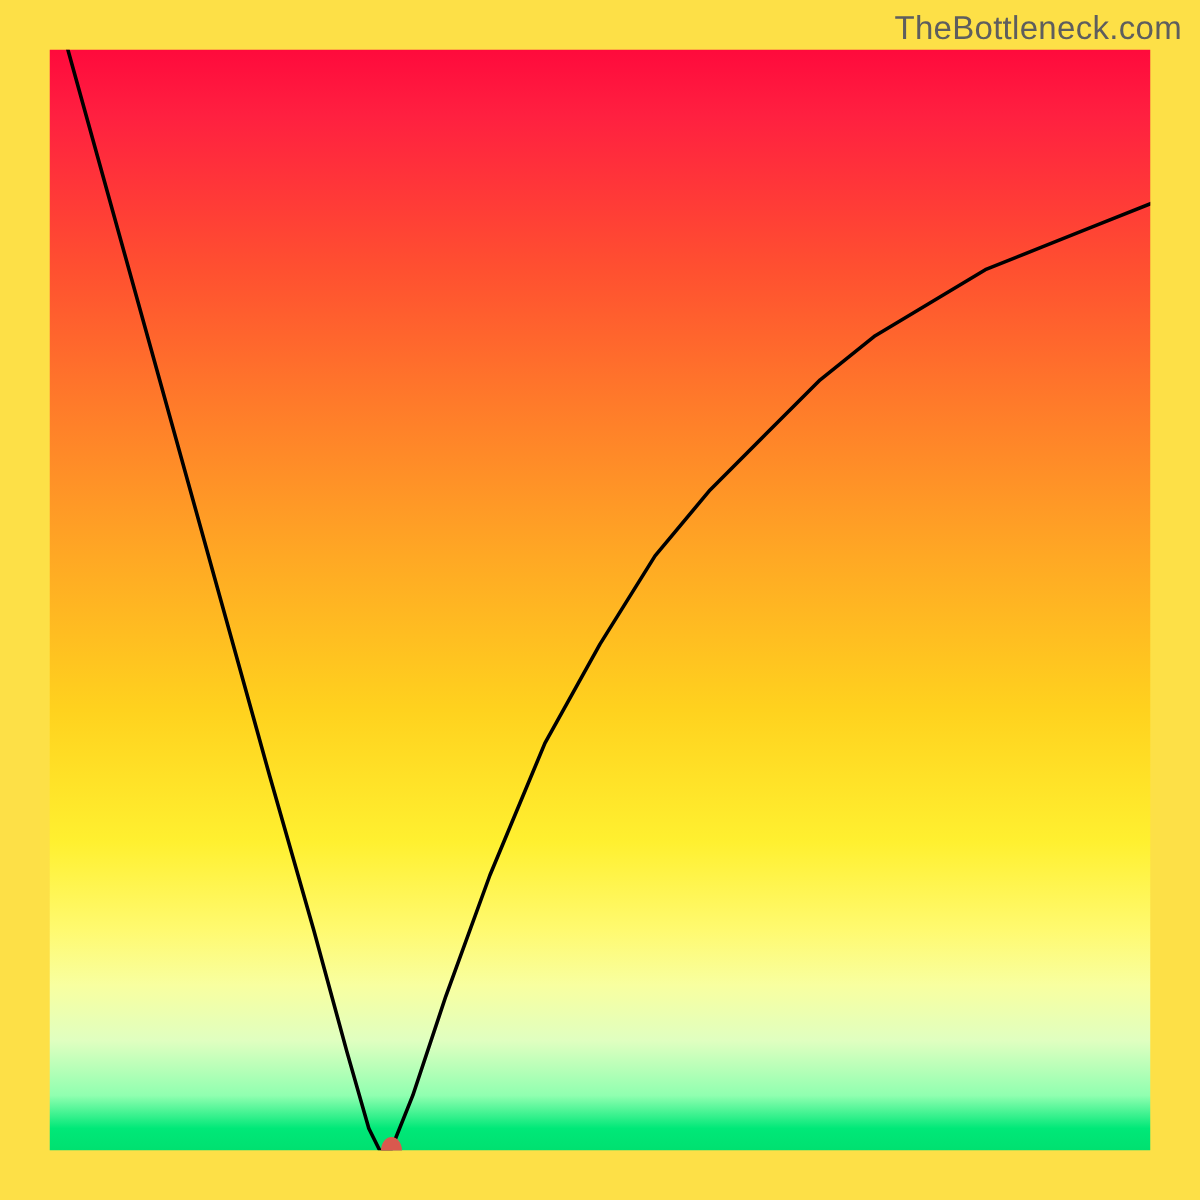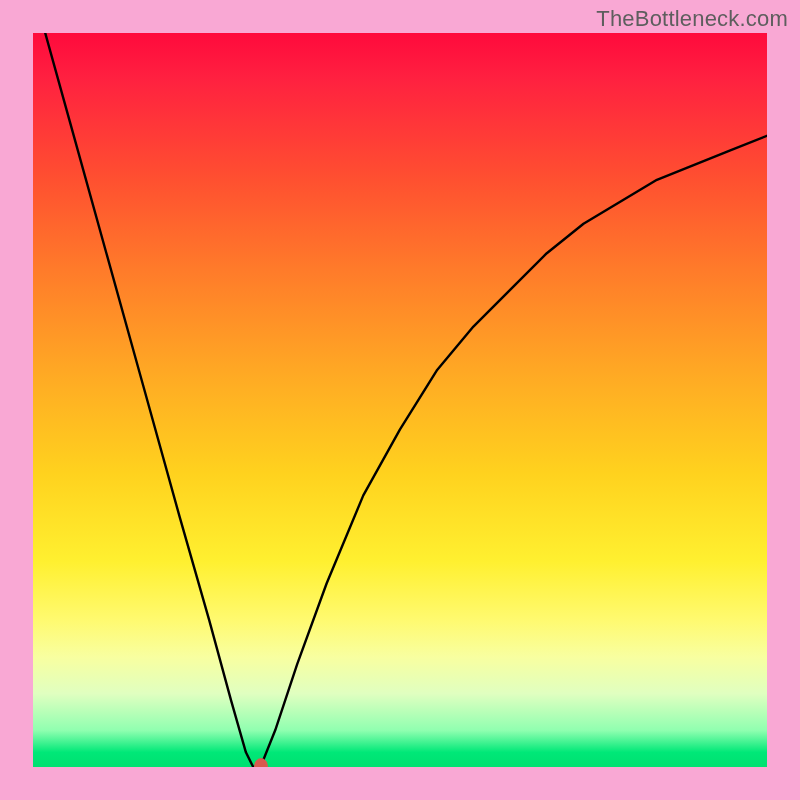--- a/index.html
+++ b/index.html
@@ -7,21 +7,21 @@
     width: 800px;
     height: 800px;
     background: #000;
     position: relative;
     font-family: Arial, sans-serif;
     overflow: hidden;
   }
   .frame {
     position: absolute;
     inset: 0;
-    background: #f9a8d4;
+    background: #fde047;
     text-align: right;
   }
   .plot-area {
     position: absolute;
     left: 33px;
     top: 33px;
     width: 734px;
     height: 734px;
     overflow: hidden;
   }

